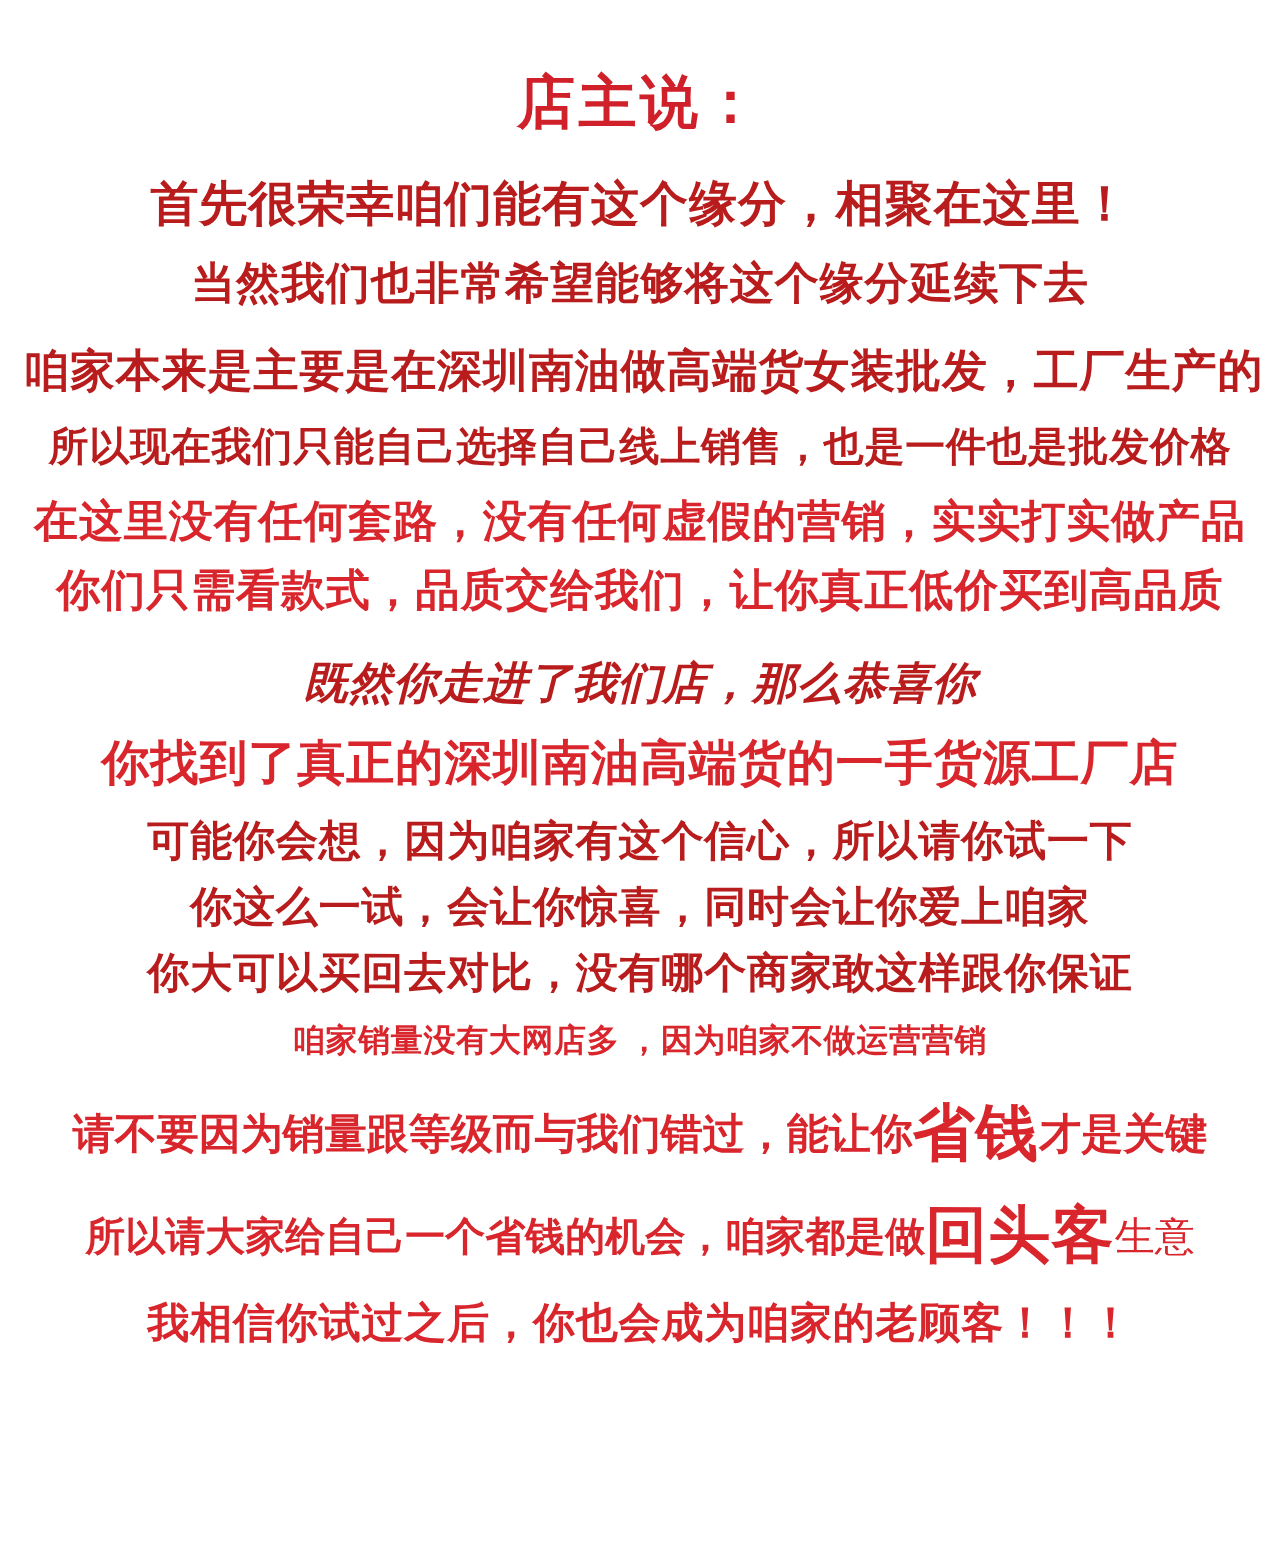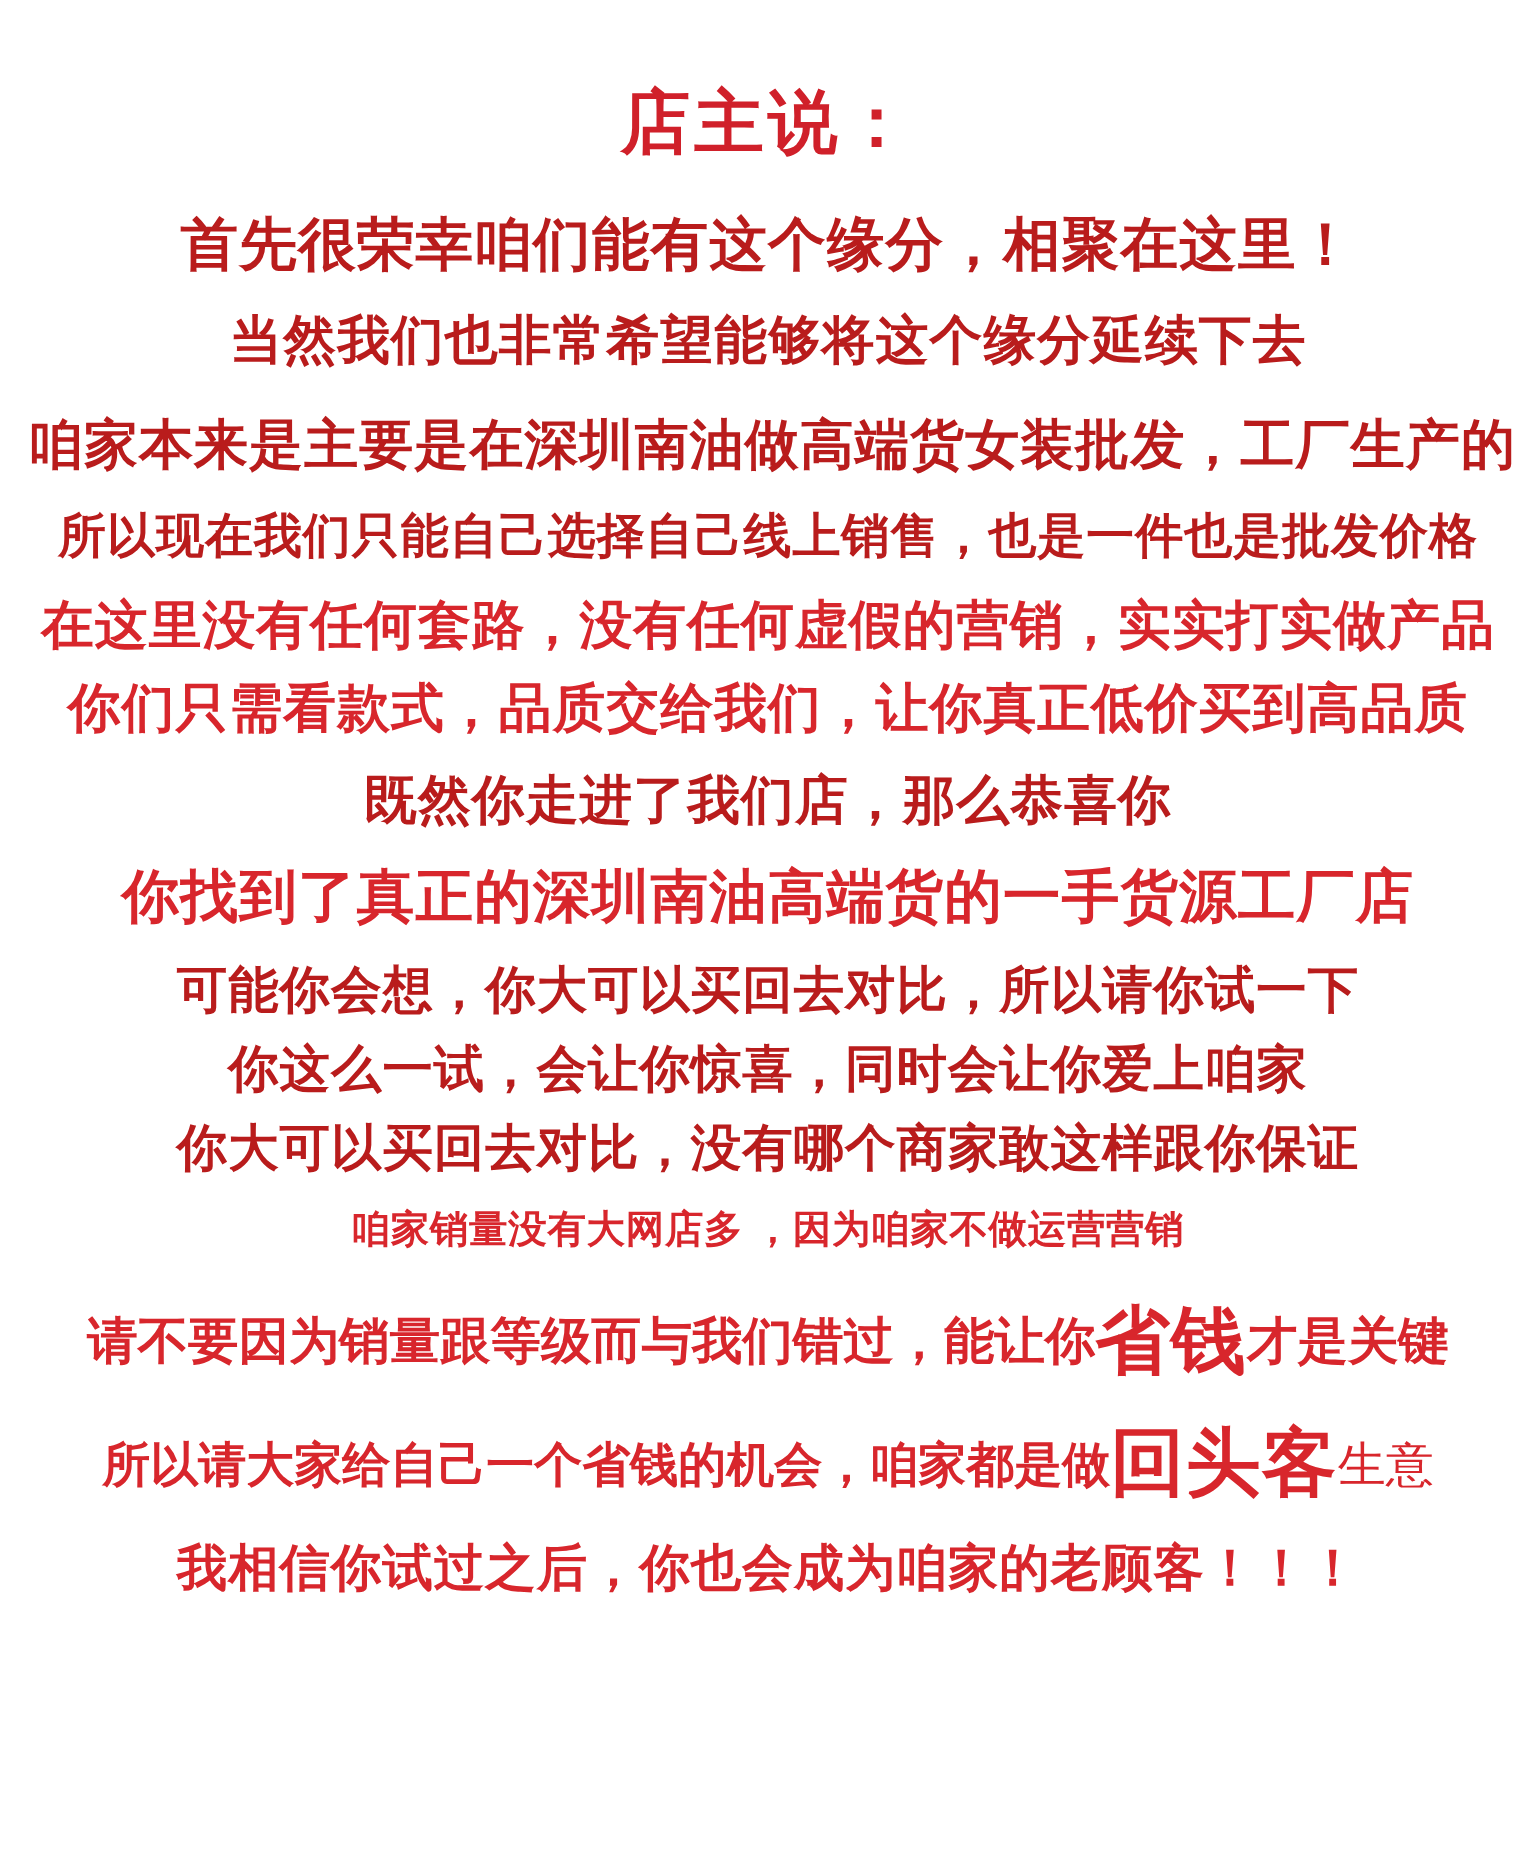--- a/index.html
+++ b/index.html
@@ -43,21 +43,21 @@
   .s-48 { font-size: 48px; }
   .s-45 { font-size: 45px; }
   .s-44 { font-size: 44px; }
   .s-42 { font-size: 42px; }
   .s-40 { font-size: 40px; }
   .s-38 { font-size: 32px; }
 
   .gap-sm { margin-top: 10px; }
   .gap-md { margin-top: 18px; }
   .gap-lg { margin-top: 28px; }
-  .gap-xl { margin-top: 18px; }
+  .gap-xl { margin-top: 34px; font-style: italic; }
 
   .inline-big {
     font-size: 62px;
     color: #d8262c;
     font-weight: 700;
     letter-spacing: 0.02em;
     vertical-align: -6px;
   }
   .mixed {
     display: block;
@@ -77,21 +77,21 @@
   <div class="line black s-44 gap-md">当然我们也非常希望能够将这个缘分延续下去</div>
   <div class="line black s-45 gap-lg">咱家本来是主要是在深圳南油做高端货女装批发，工厂生产的</div>
   <div class="line black s-40 gap-md">所以现在我们只能自己选择自己线上销售，也是一件也是批发价格</div>
 
   <div class="line red s-44 gap-md">在这里没有任何套路，没有任何虚假的营销，实实打实做产品</div>
   <div class="line red s-44 gap-sm">你们只需看款式，品质交给我们，让你真正低价买到高品质</div>
 
   <div class="line black s-44 gap-xl">既然你走进了我们店，那么恭喜你</div>
   <div class="line red s-48 gap-md">你找到了真正的深圳南油高端货的一手货源工厂店</div>
 
-  <div class="line black s-42 gap-md">可能你会想，你大可以买回去对比，所以请你试一下</div>
+  <div class="line black s-42 gap-md">可能你会想，因为咱家有这个信心，所以请你试一下</div>
   <div class="line black s-42 gap-sm">你这么一试，会让你惊喜，同时会让你爱上咱家</div>
   <div class="line black s-42 gap-sm">你大可以买回去对比，没有哪个商家敢这样跟你保证</div>
 
 
   <div class="line red s-38 gap-md">咱家销量没有大网店多 ，因为咱家不做运营营销</div>
 
   <div class="mixed gap-lg">
     <span class="red s-42" style="font-weight:700;">请不要因为销量跟等级而与我们错过，能让你</span><span class="inline-big">省钱</span><span class="red s-42" style="font-weight:700;">才是关键</span>
   </div>
 

